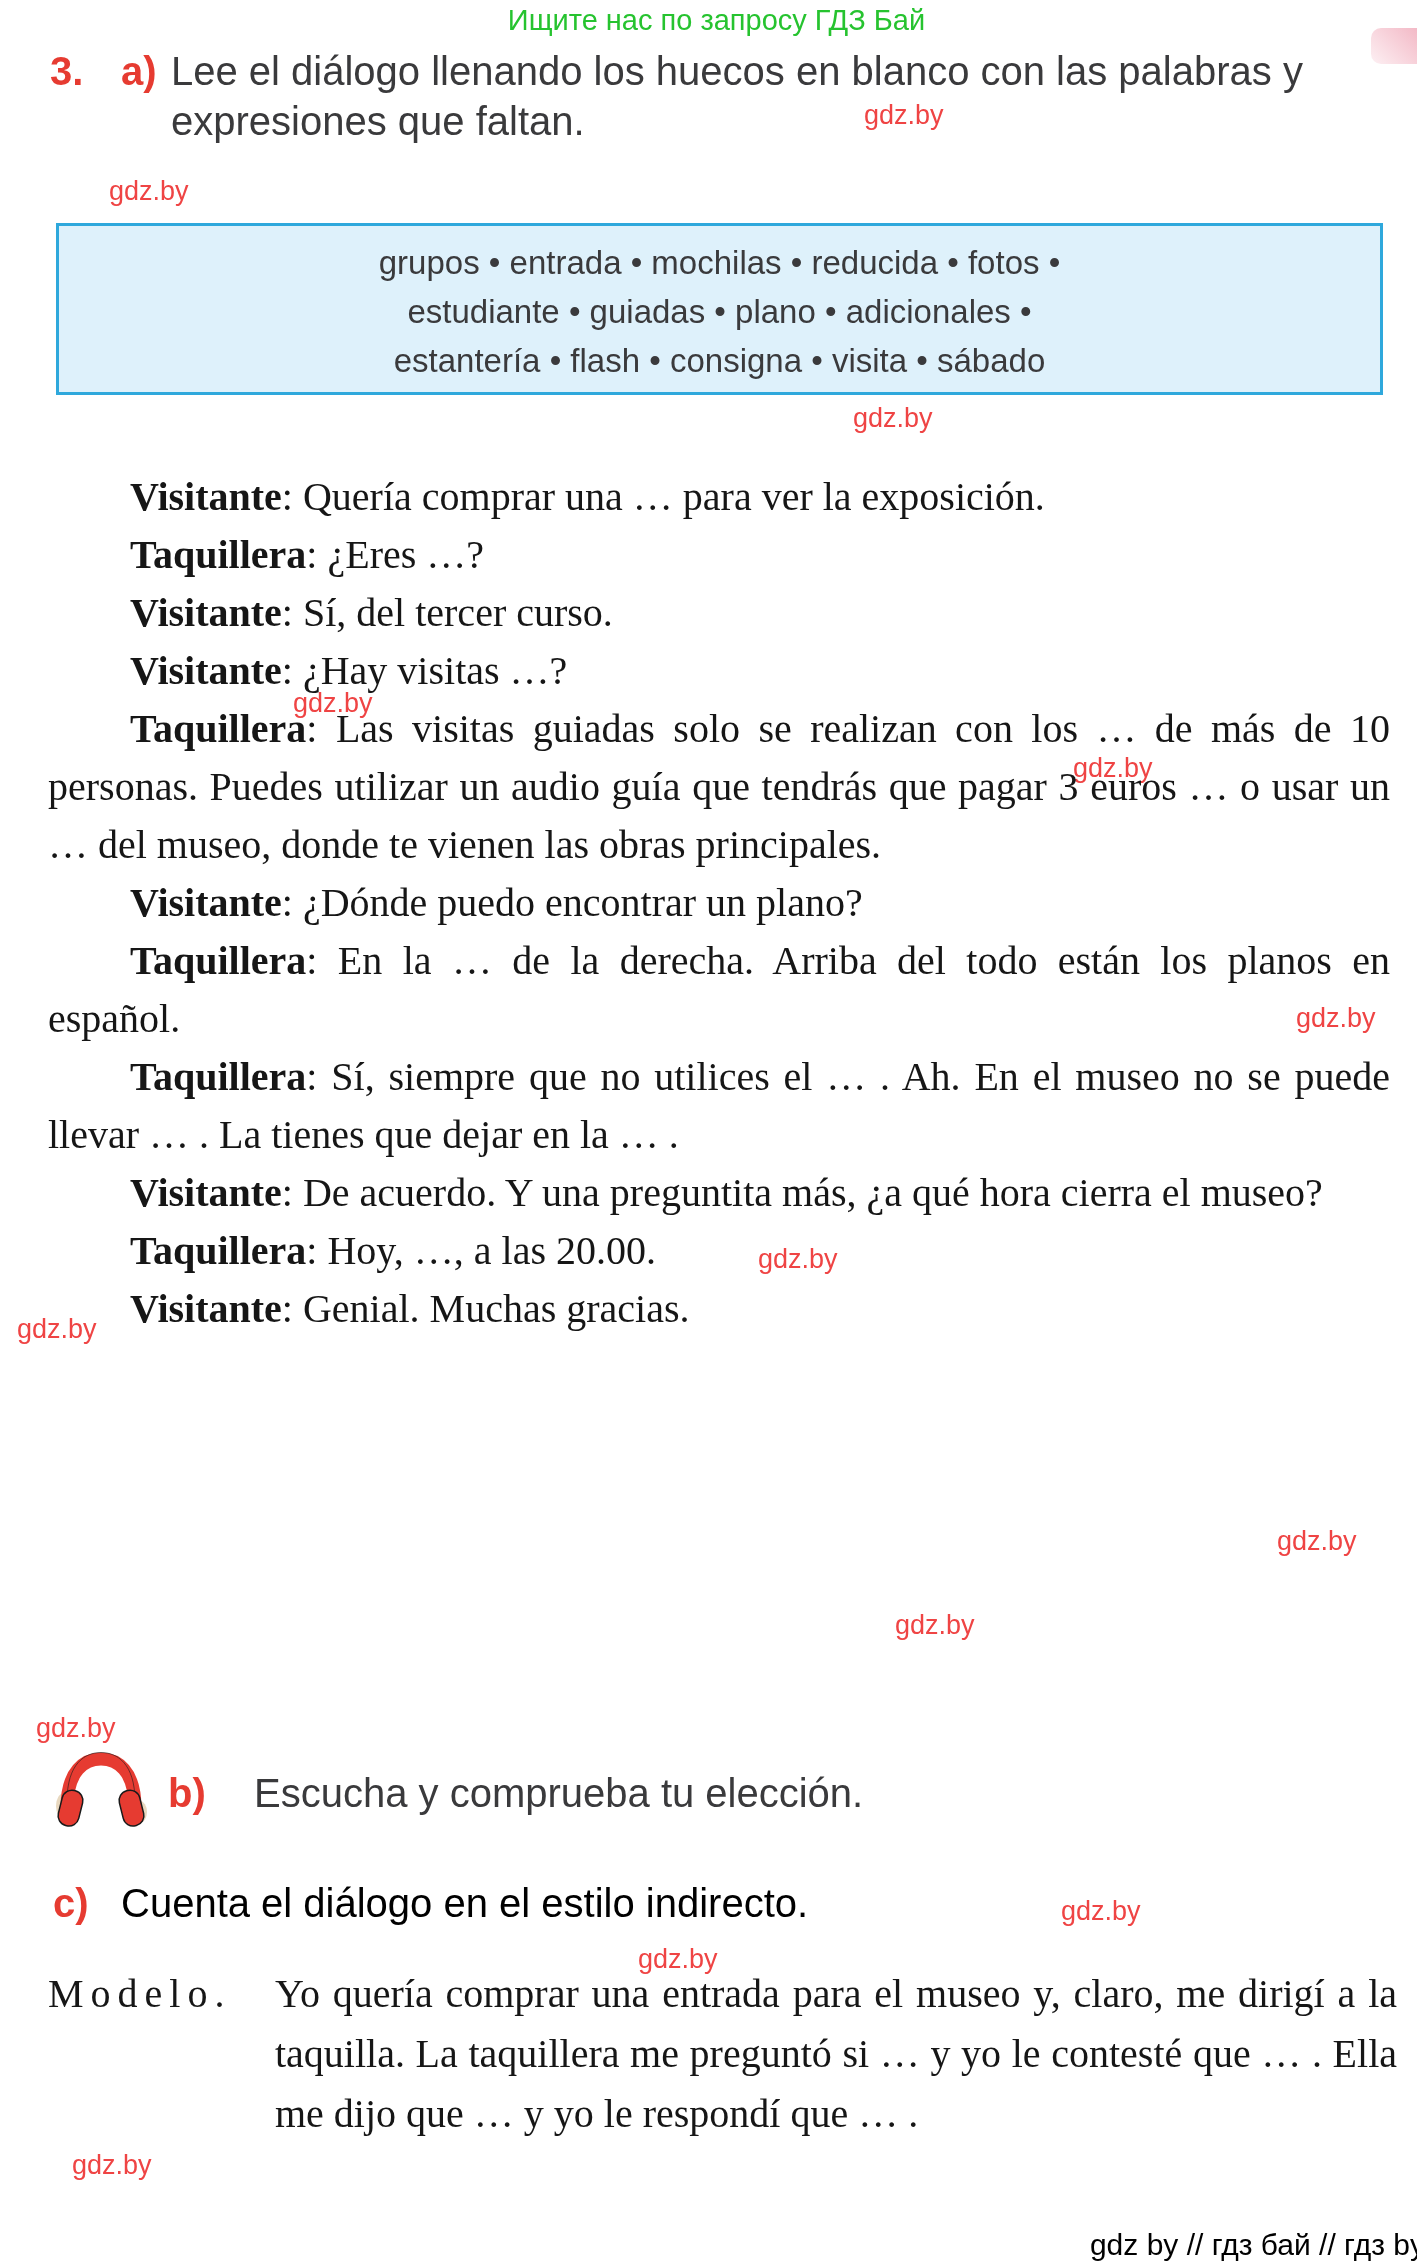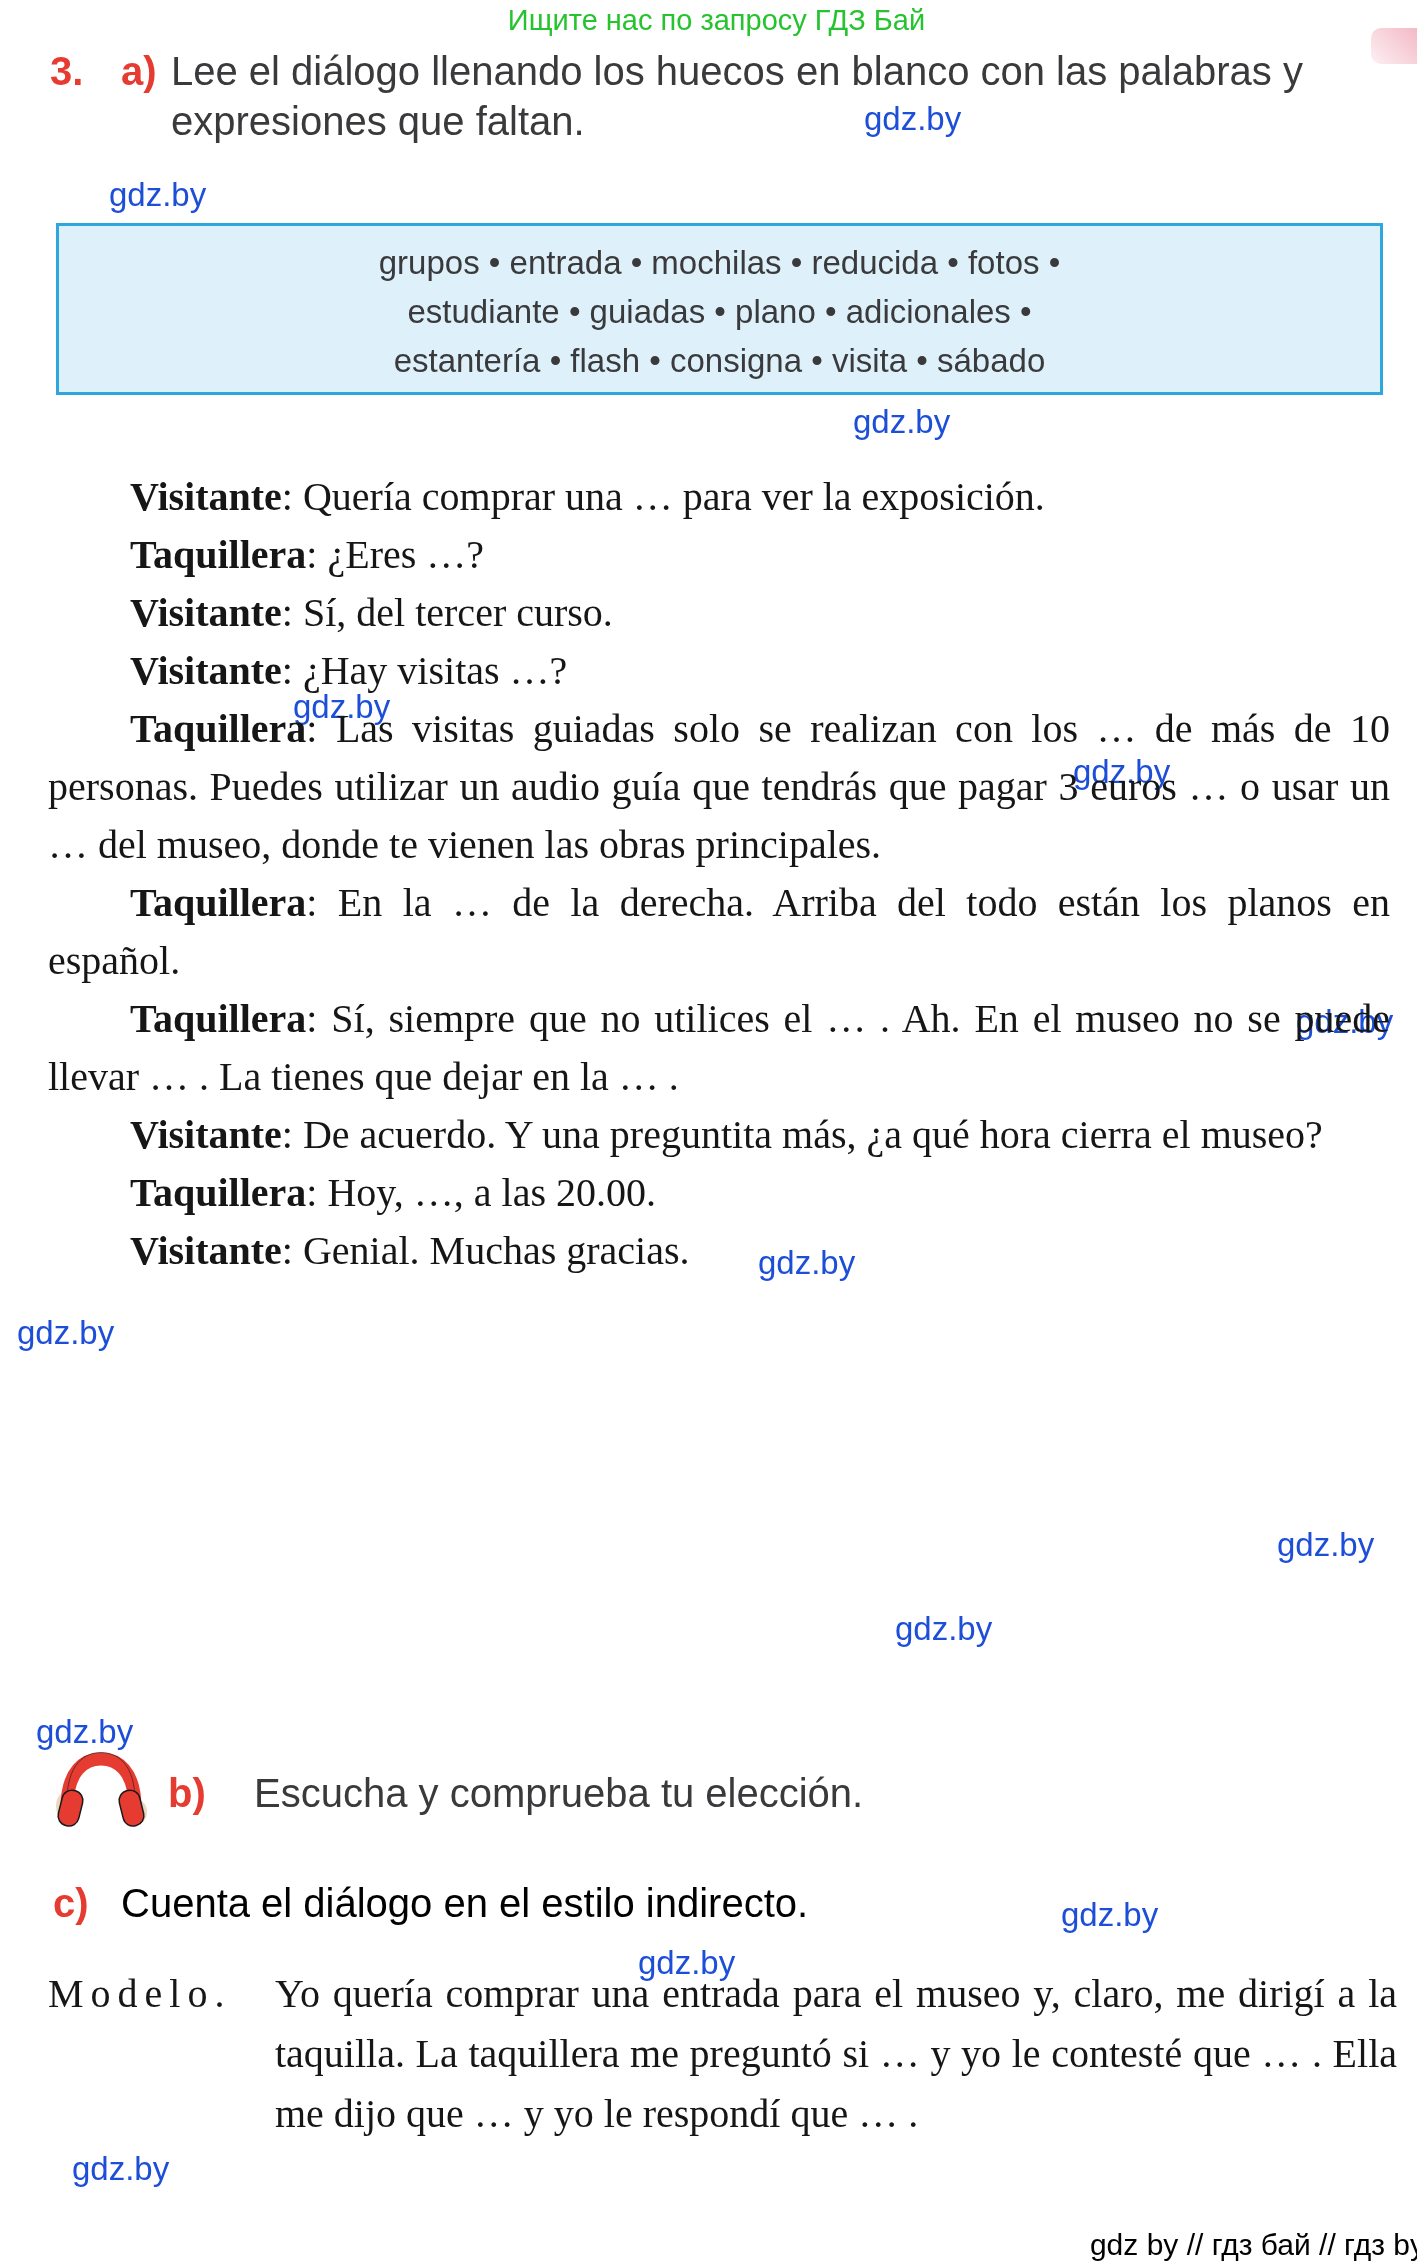--- a/index.html
+++ b/index.html
@@ -3,21 +3,21 @@
 <meta charset="utf-8">
 <style>
   html,body{margin:0;padding:0;background:#ffffff;}
   .page{position:relative;width:1417px;height:2264px;background:#ffffff;overflow:hidden;
         font-family:"Liberation Sans",sans-serif;color:#3a3a3c;margin-left:8px;}
   .banner{position:absolute;top:4px;left:0;width:100%;text-align:center;
           font-size:29px;color:#26c32f;}
   .corner{position:absolute;top:28px;right:0;width:54px;height:36px;
           border-radius:10px 0 0 10px;
           background:linear-gradient(225deg,#f2b4c2,#fdf0f3);}
-  .wm{position:absolute;font-size:33px;color:#1d4ed8;white-space:nowrap;
+  .wm{position:absolute;font-size:27px;color:#ef4444;white-space:nowrap;
       font-family:"Liberation Sans",sans-serif;text-align:center;}
   .heading{position:absolute;left:42px;top:46px;width:1300px;
            font-size:40px;line-height:50px;color:#3a3a3c;}
   .heading .num{position:absolute;left:0;top:0;color:#e63b31;font-weight:bold;}
   .heading .plabel{position:absolute;left:71px;top:0;color:#e63b31;font-weight:bold;}
   .heading .txt{display:block;padding-left:121px;}
   .wordbank{position:absolute;left:48px;top:223px;width:1327px;height:172px;
             box-sizing:border-box;background:#def1fb;border:3px solid #2ea8dc;
             text-align:center;font-size:33px;line-height:49px;color:#3a3a3c;
             padding-top:12px;}
@@ -74,20 +74,21 @@
     <span class="wb-line">estudiante • guiadas • plano • adicionales •</span>
     <span class="wb-line">estantería • flash • consigna • visita • sábado</span>
   </div>
 
   <div class="dialog">
     <p><b>Visitante</b><span>: Quería comprar una … para ver la exposición.</span></p>
     <p><b>Taquillera</b><span>: ¿Eres …?</span></p>
     <p><b>Visitante</b><span>: Sí, del tercer curso.</span></p>
     <p><b>Visitante</b><span>: ¿Hay visitas …?</span></p>
     <p><b>Taquillera</b><span>: Las visitas guiadas solo se realizan con los … de más de 10 personas. Puedes utilizar un audio guía que tendrás que pagar 3 euros … o usar un … del museo, donde te vienen las obras principales.</span></p>
+    <p><b>Visitante</b><span>: ¿Dónde puedo encontrar un plano?</span></p>
     <p><b>Taquillera</b><span>: En la … de la derecha. Arriba del todo están los planos en español.</span></p>
     <p><b>Taquillera</b><span>: Sí, siempre que no utilices el … . Ah. En el museo no se puede llevar … . La tienes que dejar en la … .</span></p>
     <p><b>Visitante</b><span>: De acuerdo. Y una preguntita más, ¿a qué hora cierra el museo?</span></p>
     <p><b>Taquillera</b><span>: Hoy, …, a las 20.00.</span></p>
     <p><b>Visitante</b><span>: Genial. Muchas gracias.</span></p>
   </div>
 
   <svg class="icon-headphones" viewBox="0 0 94 76">
     <ellipse cx="10" cy="54" rx="8" ry="13" fill="#e8d8bf"></ellipse>
     <ellipse cx="86" cy="60" rx="7" ry="11" fill="#e8d8bf"></ellipse>

